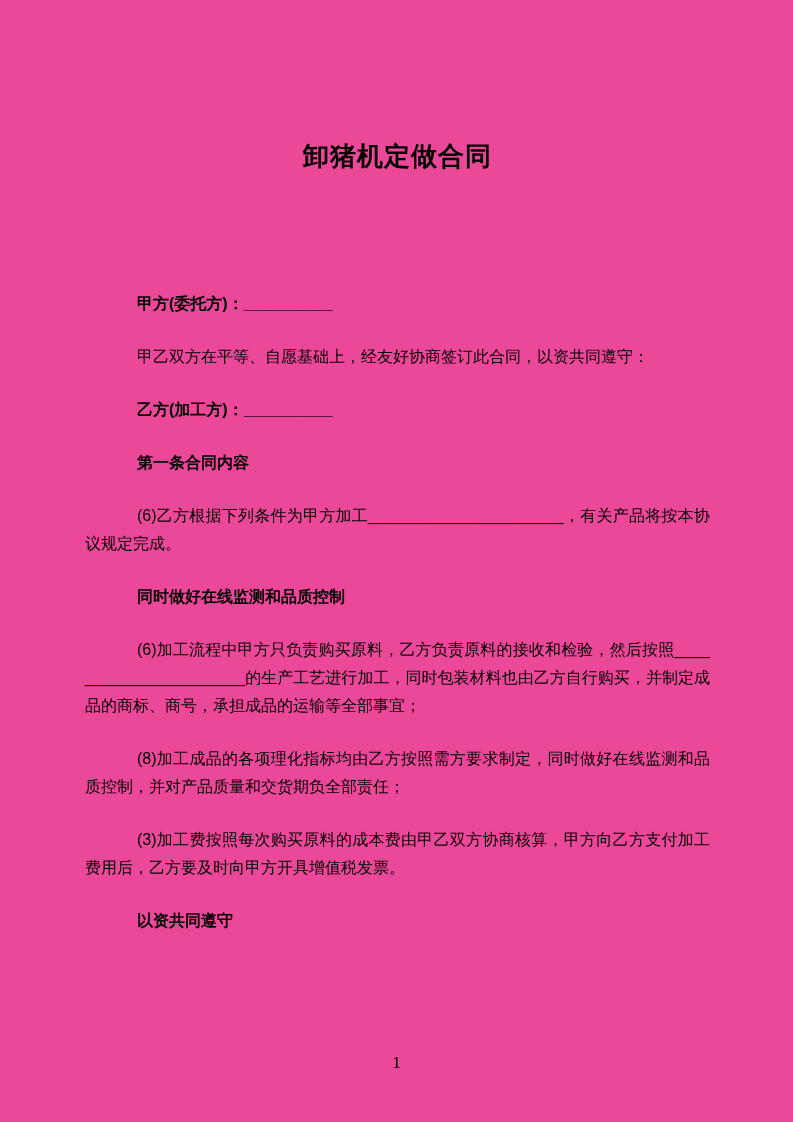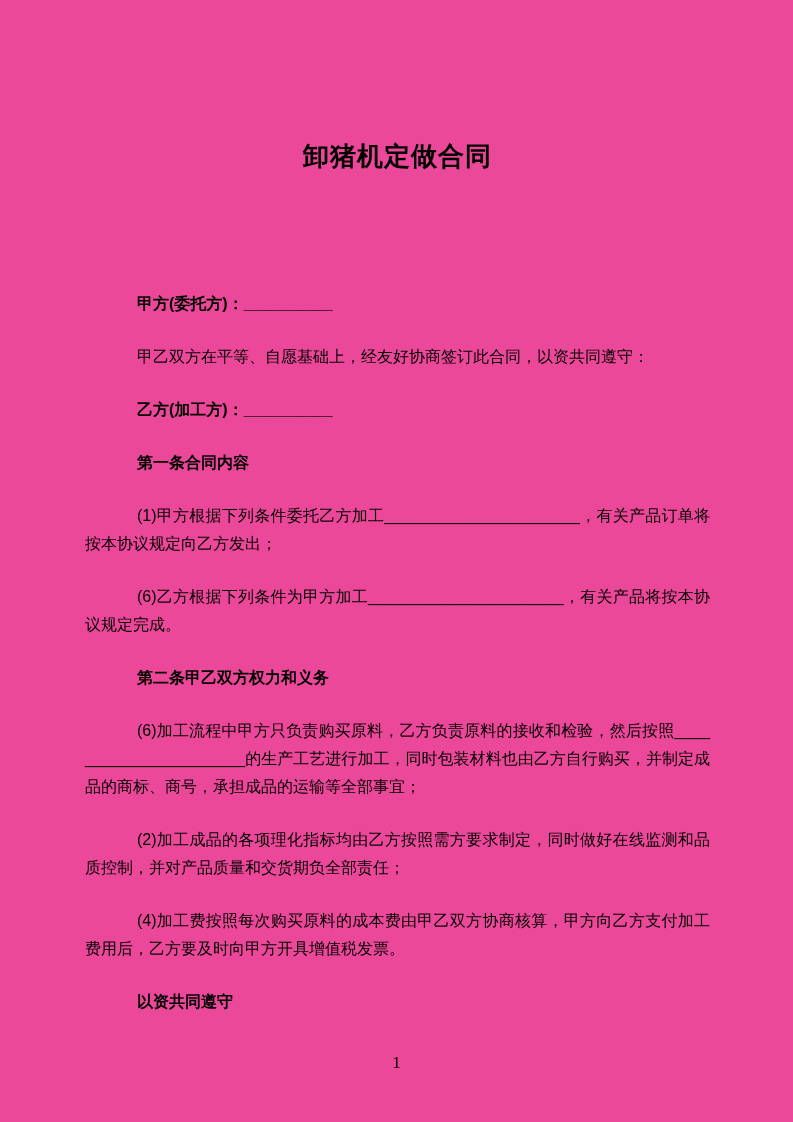--- a/index.html
+++ b/index.html
@@ -69,30 +69,29 @@
     <h1 class="doc-title">卸猪机定做合同</h1>
 
     <p class="para bold party-first">甲方(委托方)：__________</p>
 
     <p class="para">甲乙双方在平等、自愿基础上，经友好协商签订此合同，以资共同遵守：</p>
 
     <p class="para bold">乙方(加工方)：__________</p>
 
     <h2 class="para bold">第一条合同内容</h2>
 
-    <p class="para">(1)甲方根据下列条件委托乙方加工______________________，有关产品订单将按本协议规定向乙方发出；</p>
 
     <p class="para">(6)乙方根据下列条件为甲方加工______________________，有关产品将按本协议规定完成。</p>
 
-    <h2 class="para bold">第二条甲乙双方权力和义务</h2>
+    <h2 class="para bold">同时做好在线监测和品质控制</h2>
 
     <p class="para">(6)加工流程中甲方只负责购买原料，乙方负责原料的接收和检验，然后按照______________________的生产工艺进行加工，同时包装材料也由乙方自行购买，并制定成品的商标、商号，承担成品的运输等全部事宜；</p>
 
-    <p class="para">(2)加工成品的各项理化指标均由乙方按照需方要求制定，同时做好在线监测和品质控制，并对产品质量和交货期负全部责任；</p>
+    <p class="para">(8)加工成品的各项理化指标均由乙方按照需方要求制定，同时做好在线监测和品质控制，并对产品质量和交货期负全部责任；</p>
 
-    <p class="para">(4)加工费按照每次购买原料的成本费由甲乙双方协商核算，甲方向乙方支付加工费用后，乙方要及时向甲方开具增值税发票。</p>
+    <p class="para">(3)加工费按照每次购买原料的成本费由甲乙双方协商核算，甲方向乙方支付加工费用后，乙方要及时向甲方开具增值税发票。</p>
 
     <h2 class="para bold">以资共同遵守</h2>
 
   </div>
 
   <div class="page-footer">1</div>
 </div>
 
 </body></html>

